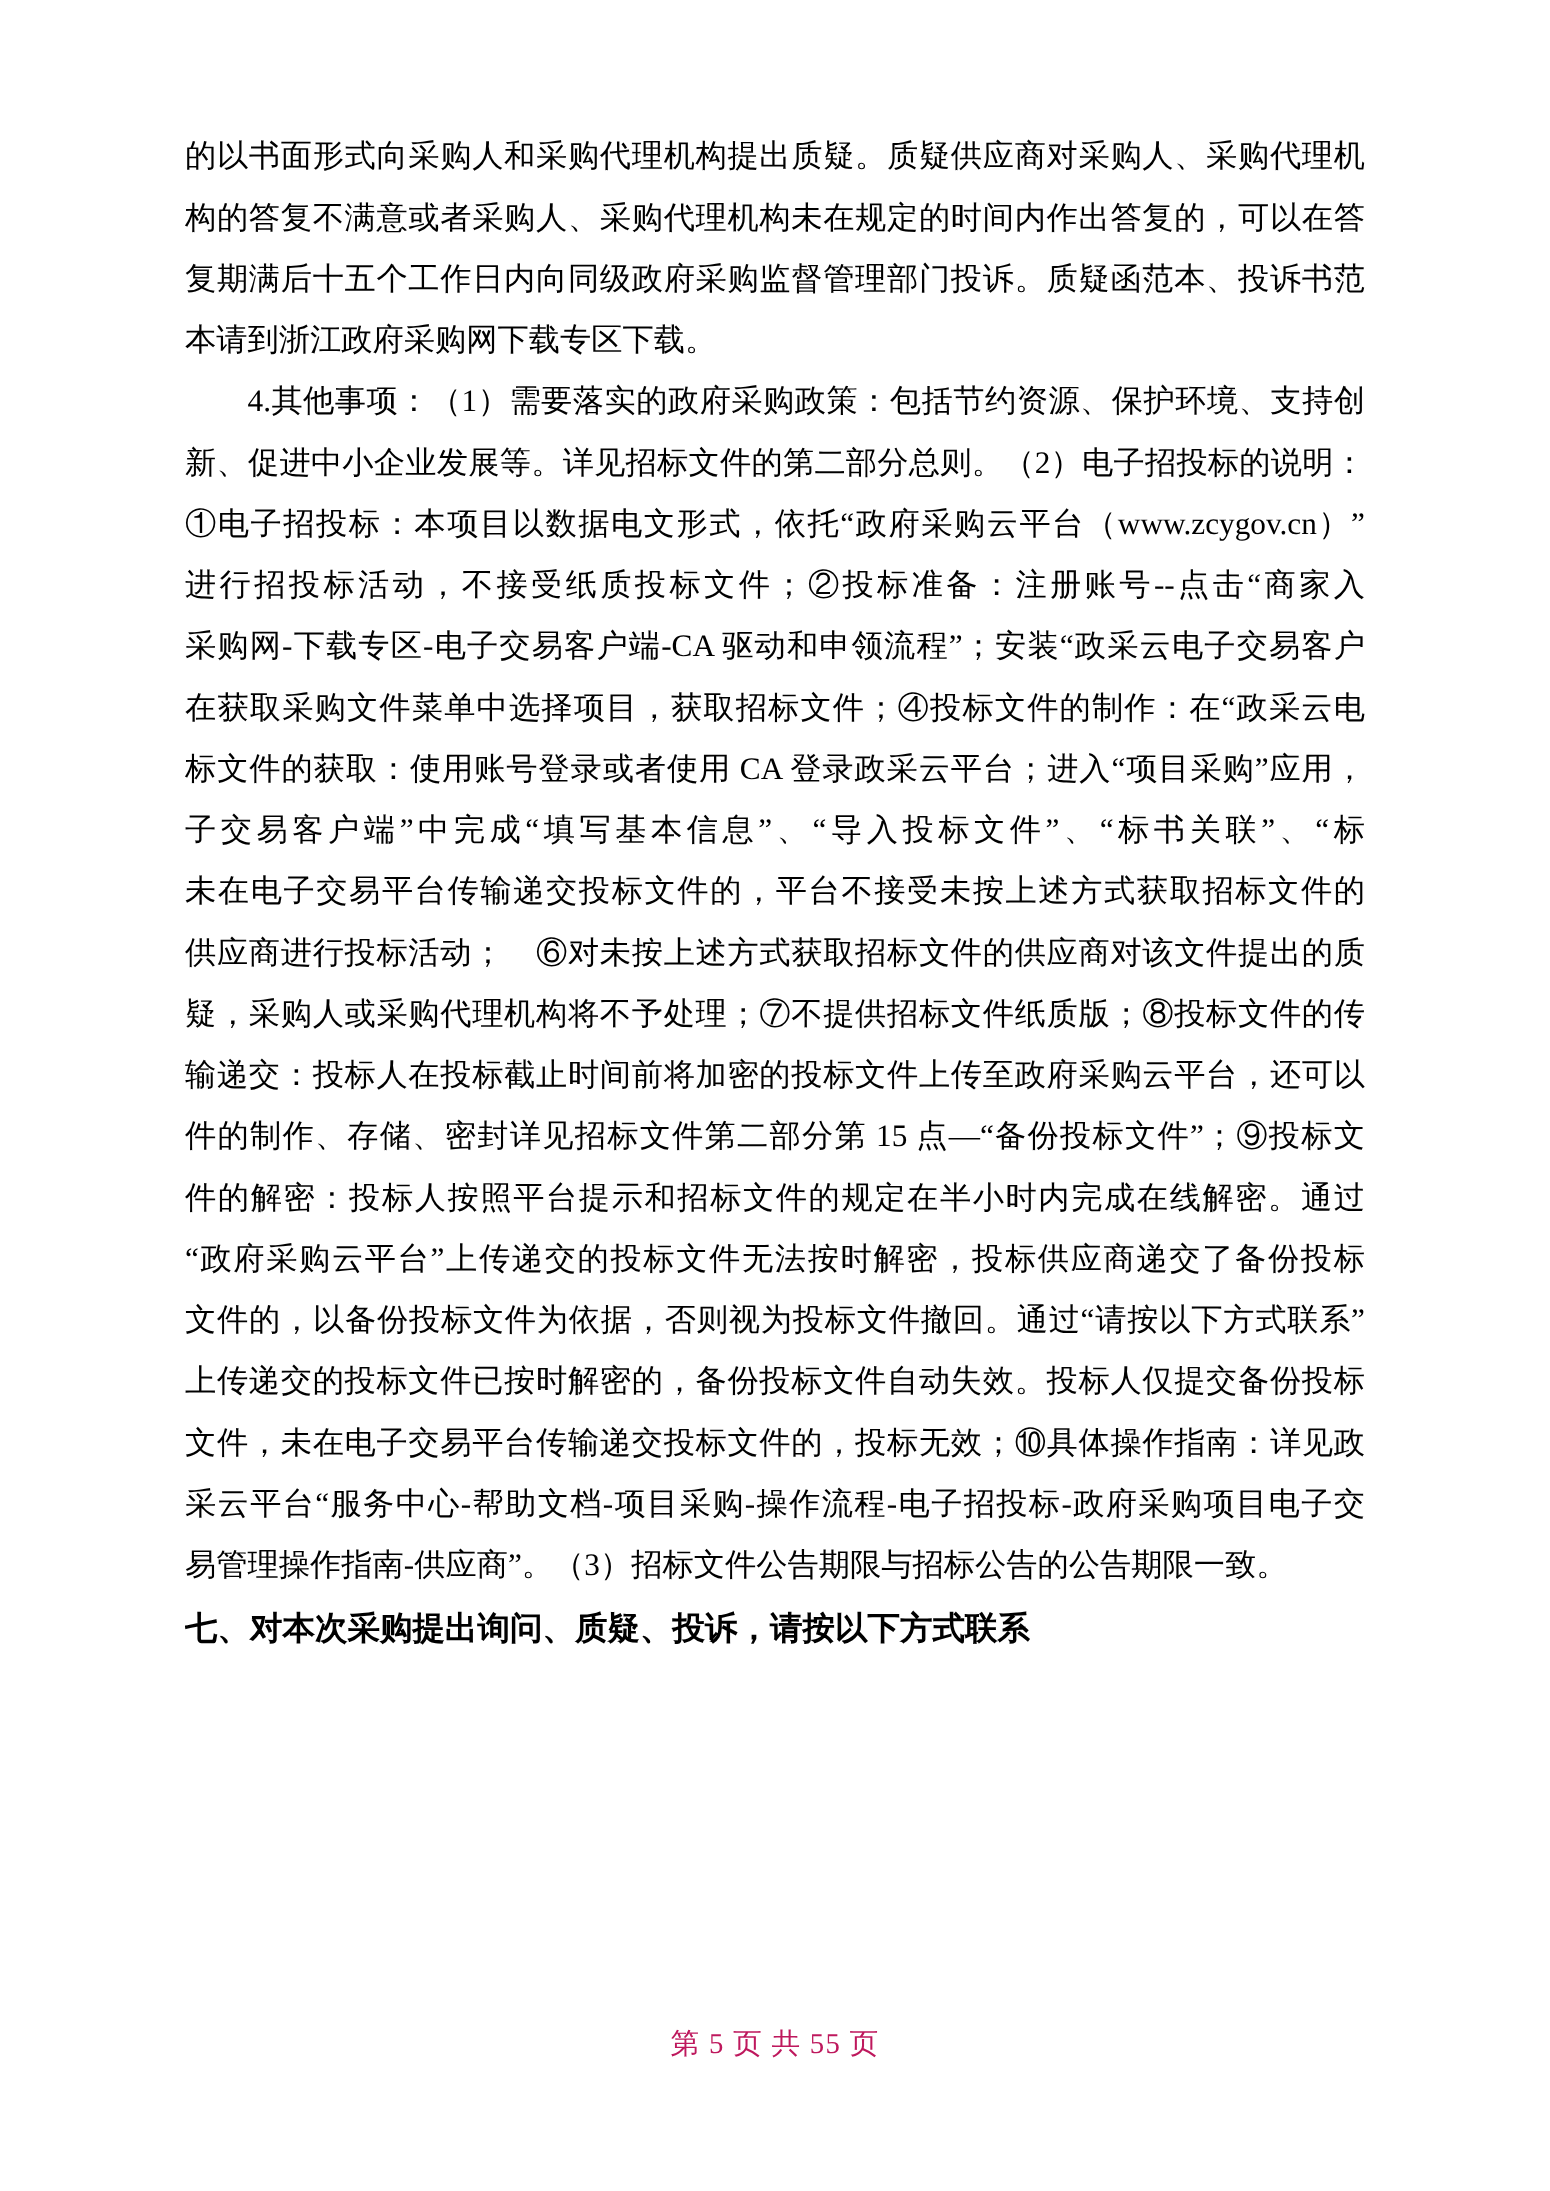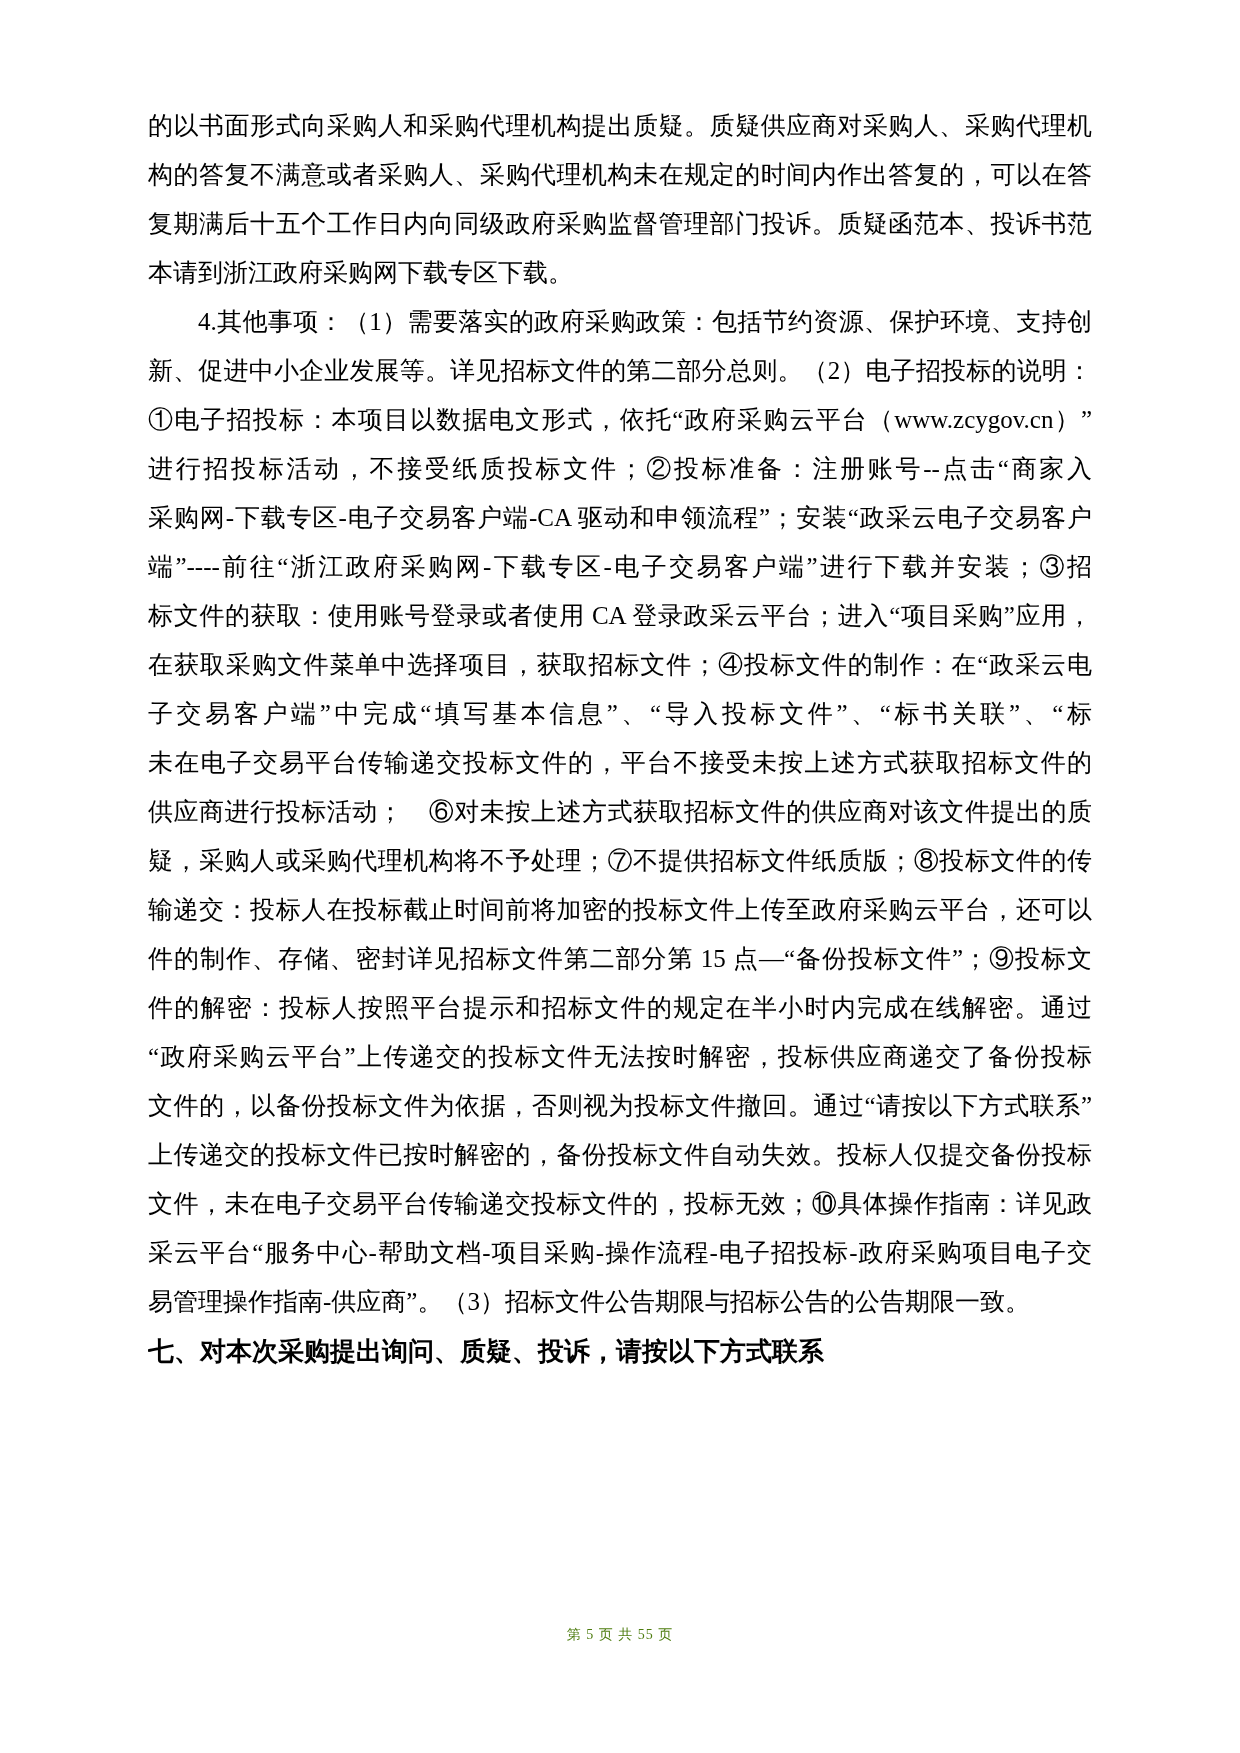--- a/index.html
+++ b/index.html
@@ -52,43 +52,42 @@
     margin-top: 1px;
     text-align: left;
     overflow: hidden;
   }
   .footer {
     position: absolute;
     left: 0;
     top: 1622px;
     width: 1240px;
     text-align: center;
-    font-size: 14px;
+    font-size: 23px;
     line-height: 26px;
     letter-spacing: 1px;
-    color: #4d7c0f;
+    color: #be185d;
   }
 </style>
 </head>
 <body>
 
 <div class="page">
   <div class="content">
     <div class="ln j">的以书面形式向采购人和采购代理机构提出质疑。质疑供应商对采购人、采购代理机</div>
     <div class="ln j">构的答复不满意或者采购人、采购代理机构未在规定的时间内作出答复的，可以在答</div>
     <div class="ln j">复期满后十五个工作日内向同级政府采购监督管理部门投诉。质疑函范本、投诉书范</div>
     <div class="ln">本请到浙江政府采购网下载专区下载。</div>
     <div class="ln j indent">4.其他事项：（1）需要落实的政府采购政策：包括节约资源、保护环境、支持创</div>
     <div class="ln j">新、促进中小企业发展等。详见招标文件的第二部分总则。（2）电子招投标的说明：</div>
     <div class="ln j">①电子招投标：本项目以数据电文形式，依托“政府采购云平台（www.zcygov.cn）”</div>
     <div class="ln j">进行招投标活动，不接受纸质投标文件；②投标准备：注册账号--点击“商家入</div>
     <div class="ln j">采购网-下载专区-电子交易客户端-CA 驱动和申领流程”；安装“政采云电子交易客户</div>
-    <div class="ln j">端”----前往“浙江政府采购网-下载专区-电子交易客户端”进行下载并安装；③招</div>
+    <div class="ln j">在获取采购文件菜单中选择项目，获取招标文件；④投标文件的制作：在“政采云电</div>
     <div class="ln j">标文件的获取：使用账号登录或者使用 CA 登录政采云平台；进入“项目采购”应用，</div>
-    <div class="ln j">在获取采购文件菜单中选择项目，获取招标文件；④投标文件的制作：在“政采云电</div>
     <div class="ln j">子交易客户端”中完成“填写基本信息”、“导入投标文件”、“标书关联”、“标</div>
     <div class="ln j">未在电子交易平台传输递交投标文件的，平台不接受未按上述方式获取招标文件的</div>
     <div class="ln j">供应商进行投标活动；　⑥对未按上述方式获取招标文件的供应商对该文件提出的质</div>
     <div class="ln j">疑，采购人或采购代理机构将不予处理；⑦不提供招标文件纸质版；⑧投标文件的传</div>
     <div class="ln j">输递交：投标人在投标截止时间前将加密的投标文件上传至政府采购云平台，还可以</div>
     <div class="ln j">件的制作、存储、密封详见招标文件第二部分第 15 点—“备份投标文件”；⑨投标文</div>
     <div class="ln j">件的解密：投标人按照平台提示和招标文件的规定在半小时内完成在线解密。通过</div>
     <div class="ln j">“政府采购云平台”上传递交的投标文件无法按时解密，投标供应商递交了备份投标</div>
     <div class="ln j">文件的，以备份投标文件为依据，否则视为投标文件撤回。通过“请按以下方式联系”</div>
     <div class="ln j">上传递交的投标文件已按时解密的，备份投标文件自动失效。投标人仅提交备份投标</div>

